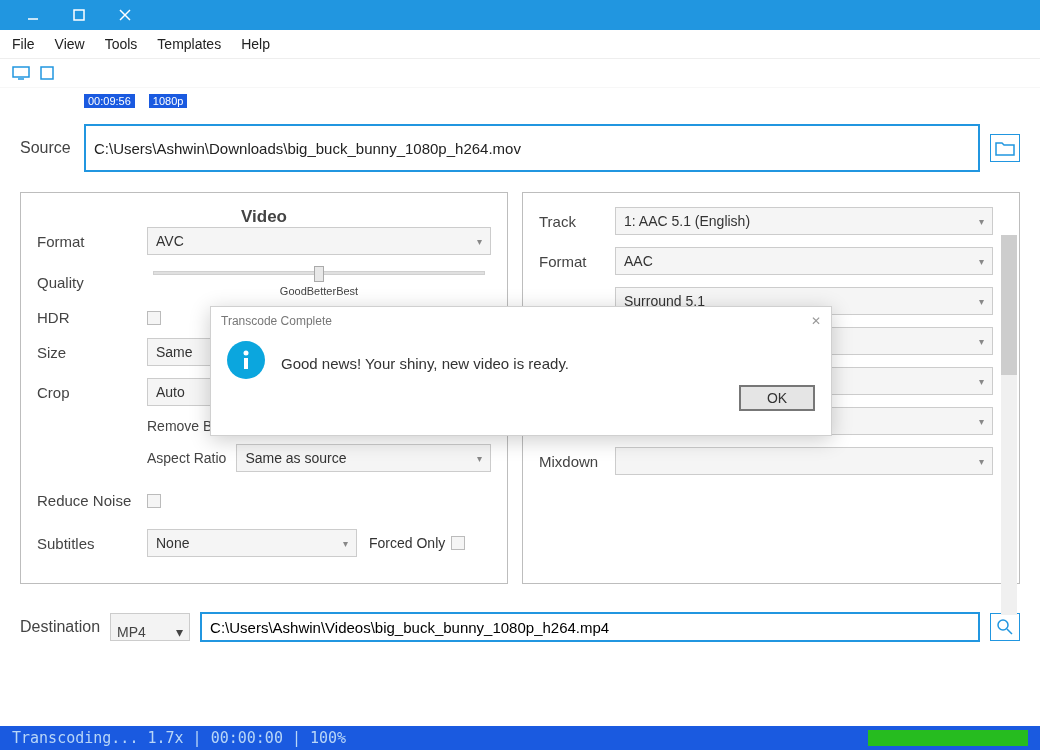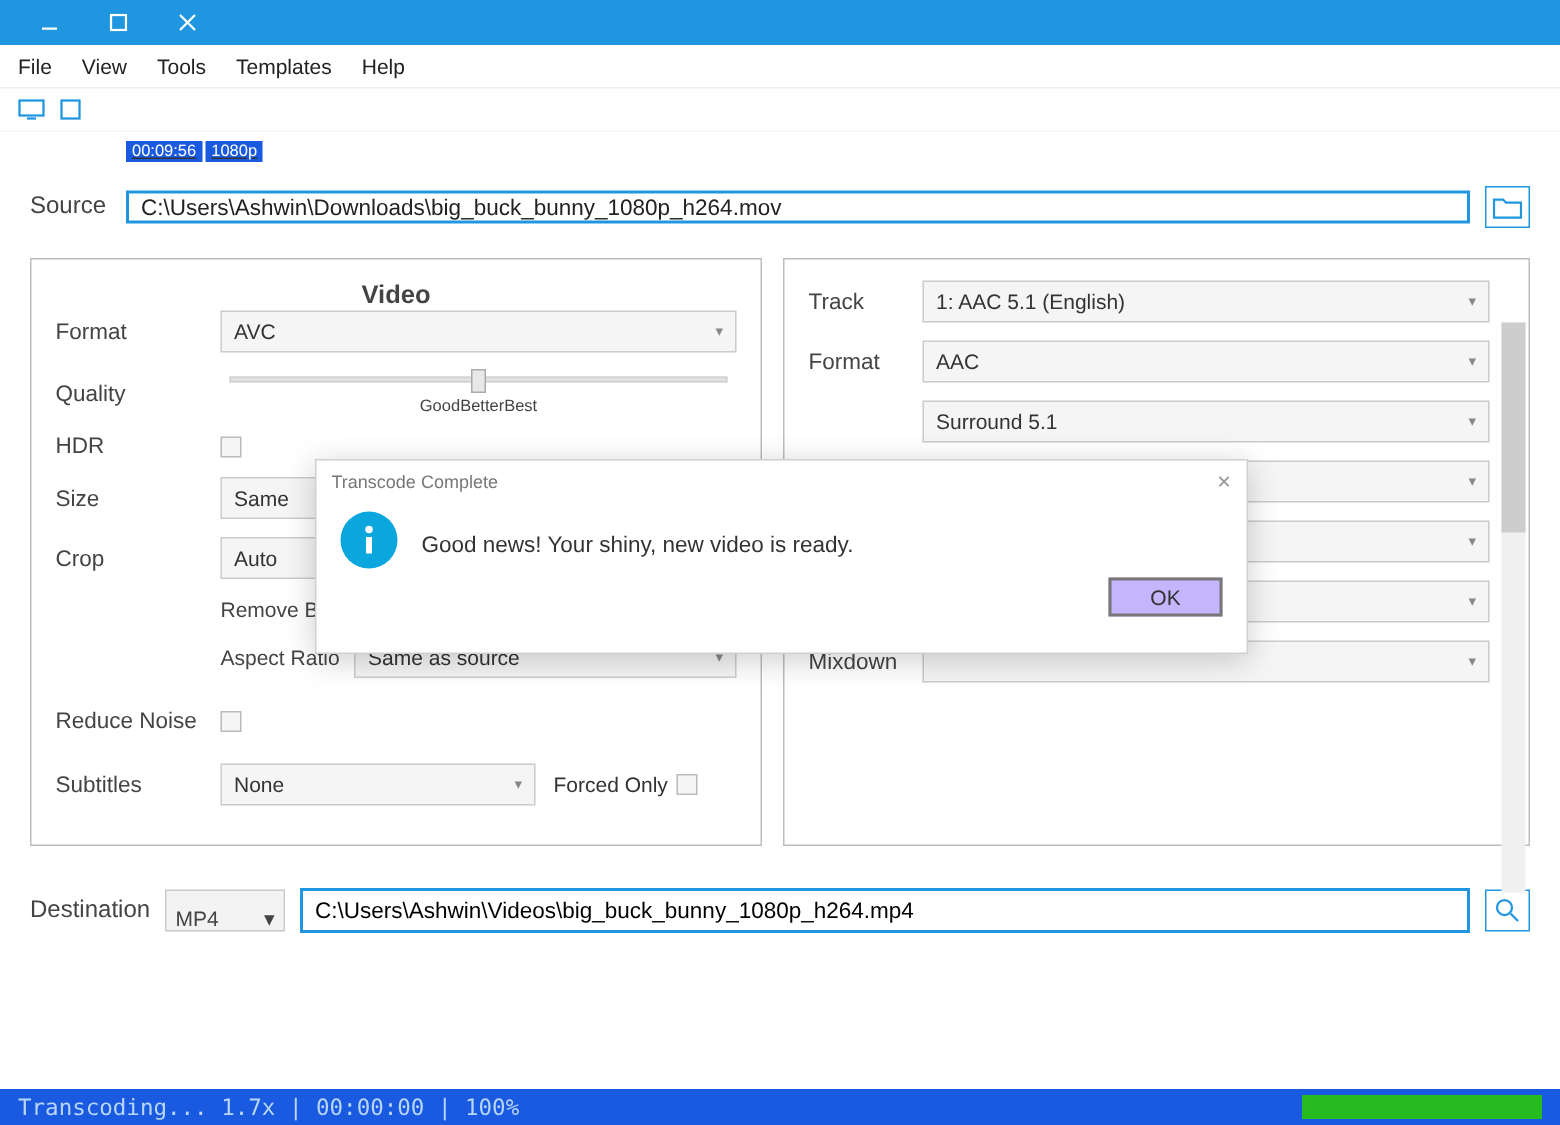--- a/index.html
+++ b/index.html
@@ -47,32 +47,32 @@
 .source-row {
   display: flex;
   align-items: center;
   padding: 0 20px;
   margin-top: 36px;
   gap: 10px;
 }
 .source-label { width: 54px; font-size: 16px; color: #444; }
 .source-input {
   flex: 1;
-  height: 22px;
+  height: 48px;
   border: 2px solid #2196e0;
   padding: 0 8px;
   font-size: 15px;
   color: #222;
 }
 .folder-btn {
   width: 30px; height: 28px;
   border: 1px solid #2196e0;
   display: flex; align-items: center; justify-content: center;
 }
-.badges { position: absolute; left: 84px; top: 94px; display:flex; gap:2px;text-decoration:underline; }
+.badges { position: absolute; left: 84px; top: 94px; display:flex; gap:14px; }
 .badge { background:#1a5ae0; color:#fff; font-size:11px; padding:1px 4px; }
 .panels {
   display: flex;
   gap: 14px;
   padding: 20px;
   padding-bottom: 10px;
 }
 .panel {
   flex: 1;
   border: 1px solid #bdbdbd;
@@ -138,21 +138,21 @@
   left:210px; top:306px;
   width:622px; height:130px;
   background:#fff;
   border:1px solid #d0d0d0;
   box-shadow:0 4px 20px rgba(0,0,0,.2);
 }
 .modal-title { display:flex; align-items:center; height:28px; padding:0 10px; font-size:12px; color:#777; justify-content:space-between;}
 .modal-body { display:flex; align-items:center; padding:6px 16px; gap:16px;}
 .info-icon { width:38px; height:38px; border-radius:50%; background:#0ba6de; display:flex; align-items:center; justify-content:center; }
 .modal-foot { display:flex; justify-content:flex-end; padding:0 16px 10px; }
-.ok-btn { width:76px; height:26px; border:2px solid #777; background:#c4b5fd; font-size:14px; cursor:pointer; display:flex;align-items:center;justify-content:center;}
+.ok-btn { width:76px; height:26px; border:2px solid #777; background:#e5e5e5; font-size:14px; cursor:pointer; display:flex;align-items:center;justify-content:center;}
 .audio-scroll { position:absolute; right:2px; top:42px; width:16px; height:380px; background:#f0f0f0;}
 .audio-scroll-thumb{ width:16px; height:140px; background:#cdcdcd; }
 </style>
 </head>
 <body>
 
 <div class="titlebar">
   <div class="titlebar-btns">
     <div class="titlebar-btn">
         <svg width="12" height="12">

